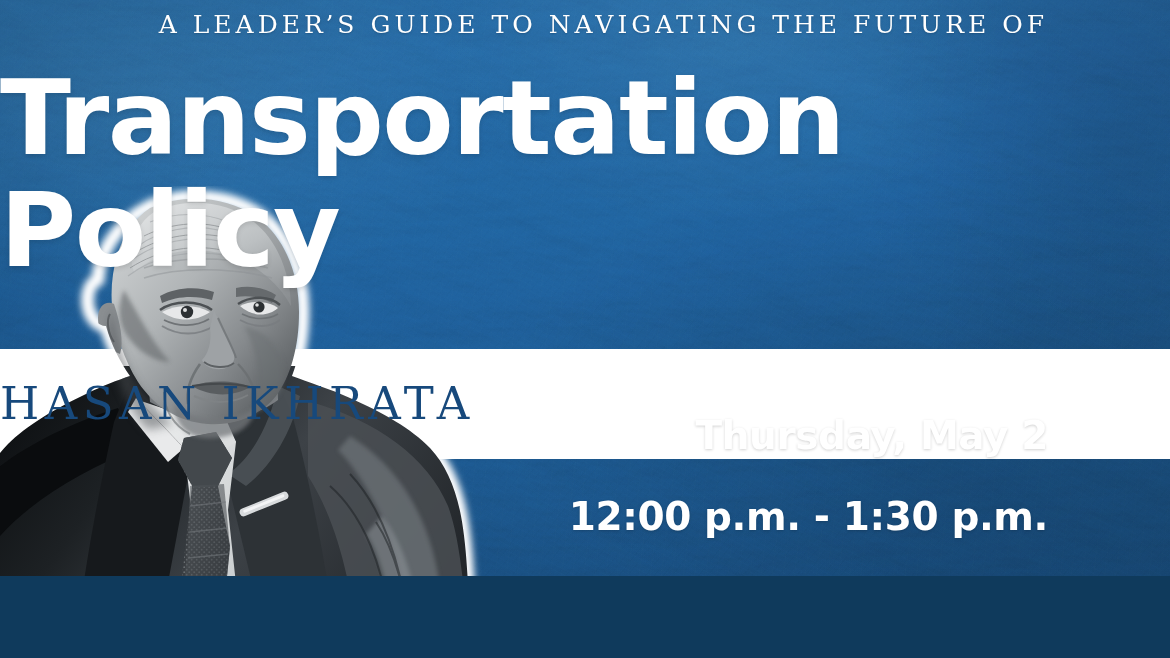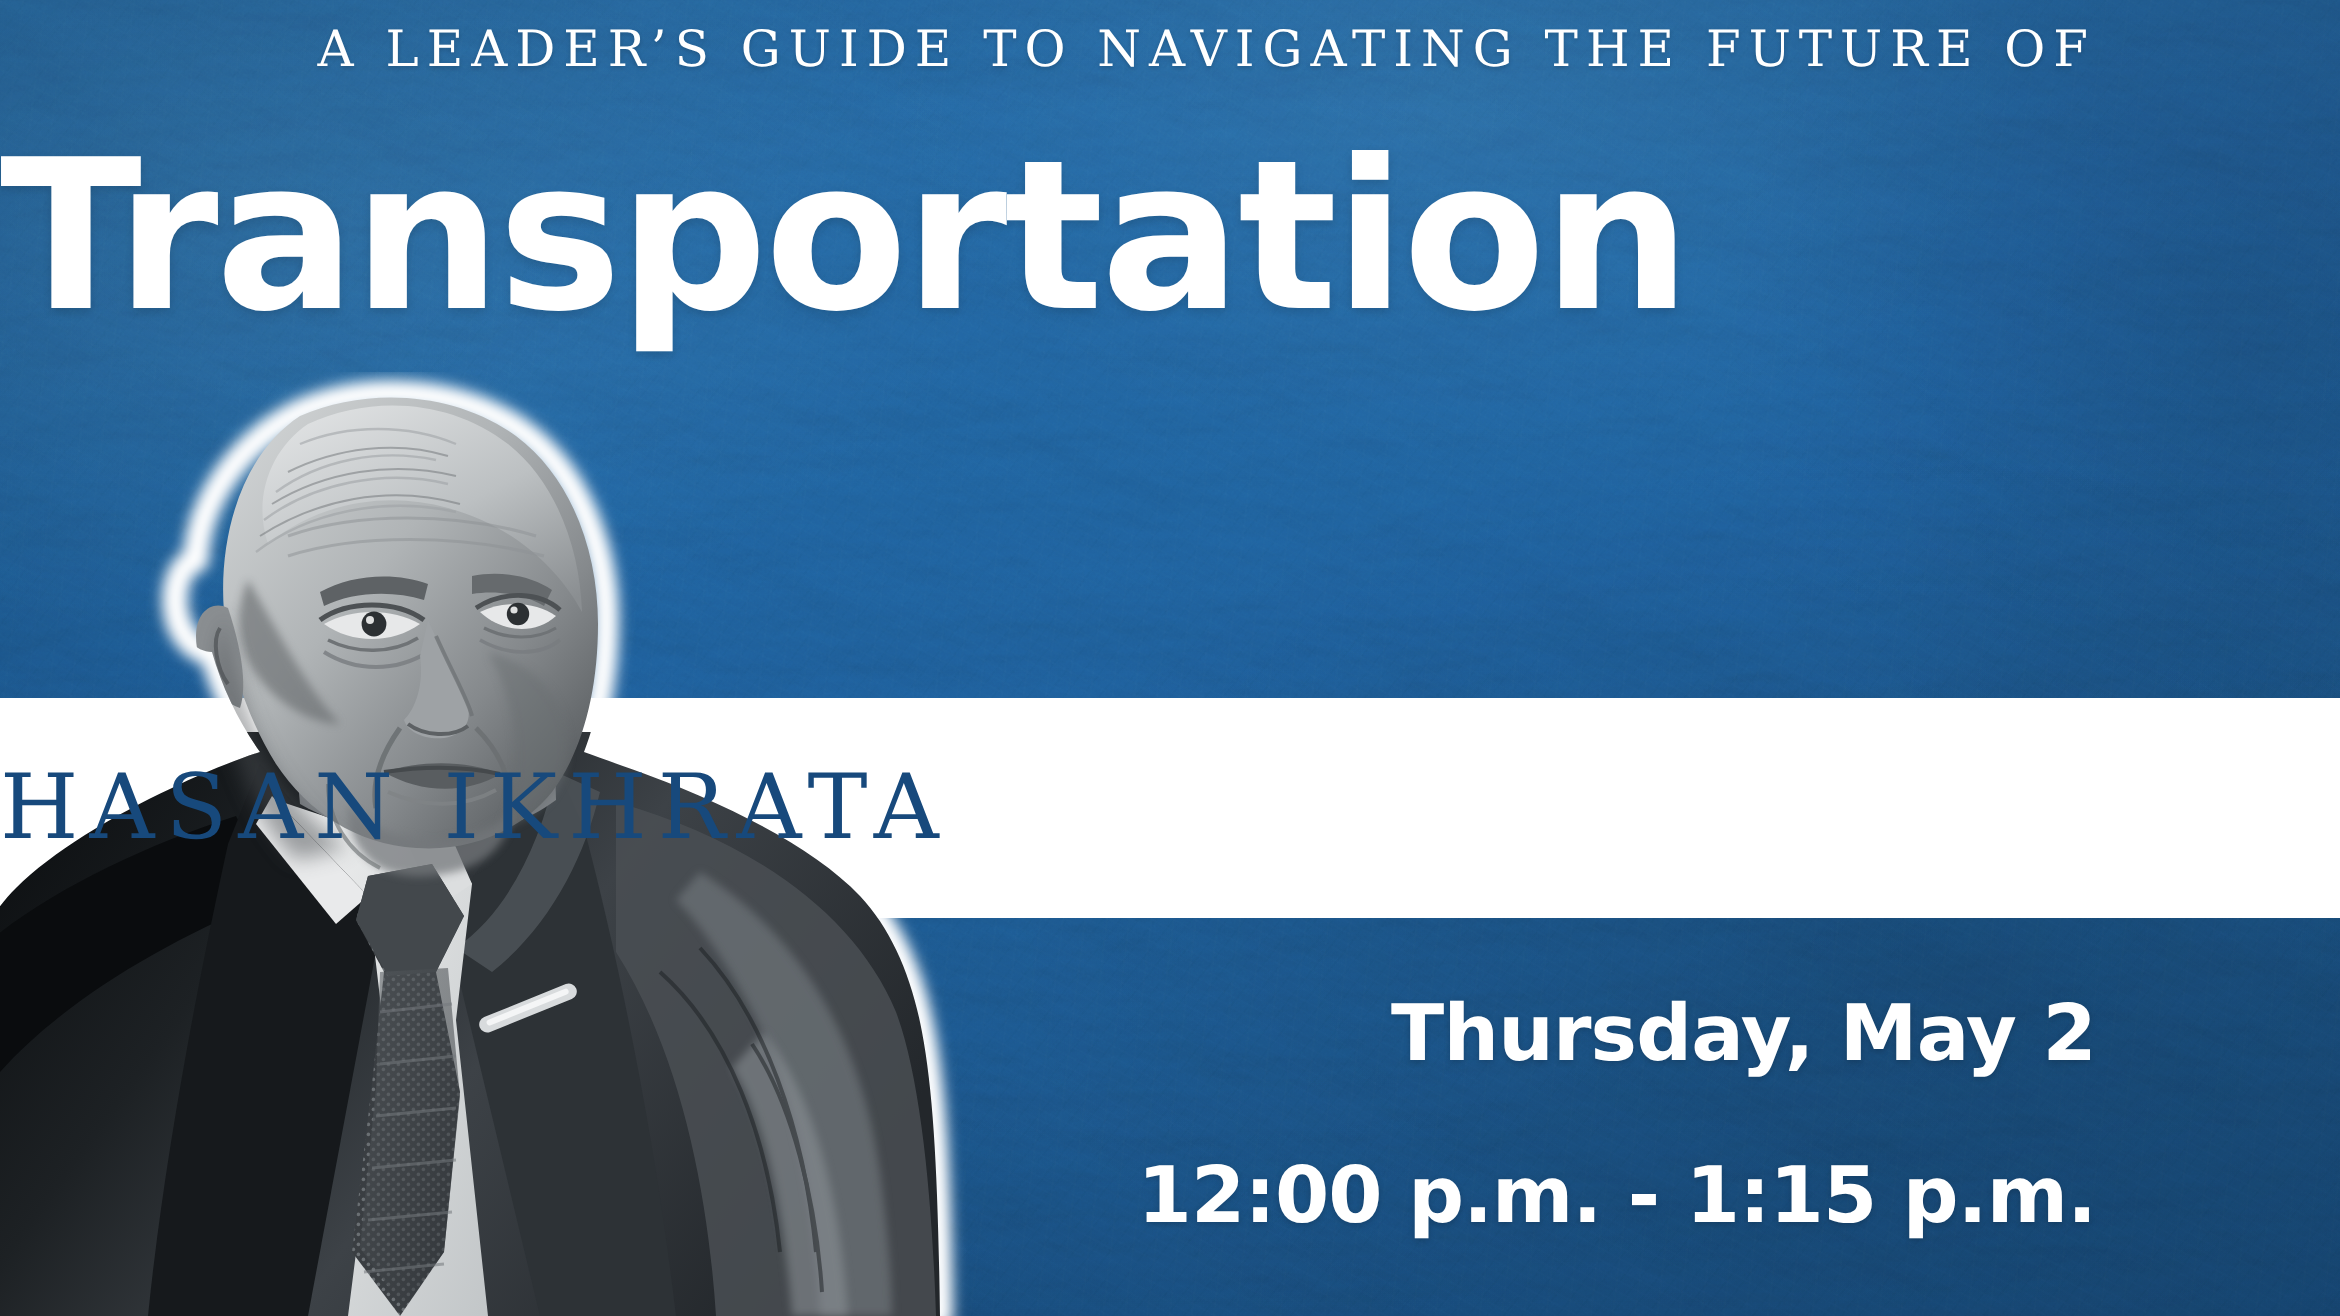--- a/index.html
+++ b/index.html
@@ -3,21 +3,21 @@
 <meta charset="utf-8">
 <style>
   html, body {
     margin: 0;
     padding: 0;
     background: #0f3a5c;
   }
   #poster {
     position: relative;
     width: 1170px;
-    height: 658px;
+    height: 576px;
     overflow: hidden;
     font-family: "DejaVu Sans", sans-serif;
     background-color: #205580;
   }
   
   .bg-base {
     position: absolute;
     inset: 0;
     background-color: #215782;
     background-image:
@@ -371,22 +371,23 @@
 
         <path d="M134,120 C140,170 160,214 196,238 L170,244 C146,220 132,180 130,140 Z" fill="#4c5053" opacity="0.5" filter="url(#blur2)"></path>
       </g>
     </svg>
   </div>
 
   <div class="eyebrow">A LEADER’S GUIDE TO NAVIGATING THE FUTURE OF</div>
 
   <div class="title-wrap">
     <span class="title-line">Transportation</span>
+    <span class="title-line">Policy</span>
   </div>
 
   <div class="speaker-name">HASAN IKHRATA</div>
 
   <div class="when-block">
     <span class="when-line">Thursday, May 2</span>
-    <span class="when-line">12:00 p.m. - 1:15 p.m.</span>
+    <span class="when-line">12:00 p.m. - 1:30 p.m.</span>
   </div>
 
 </div>
 
 </body></html>

